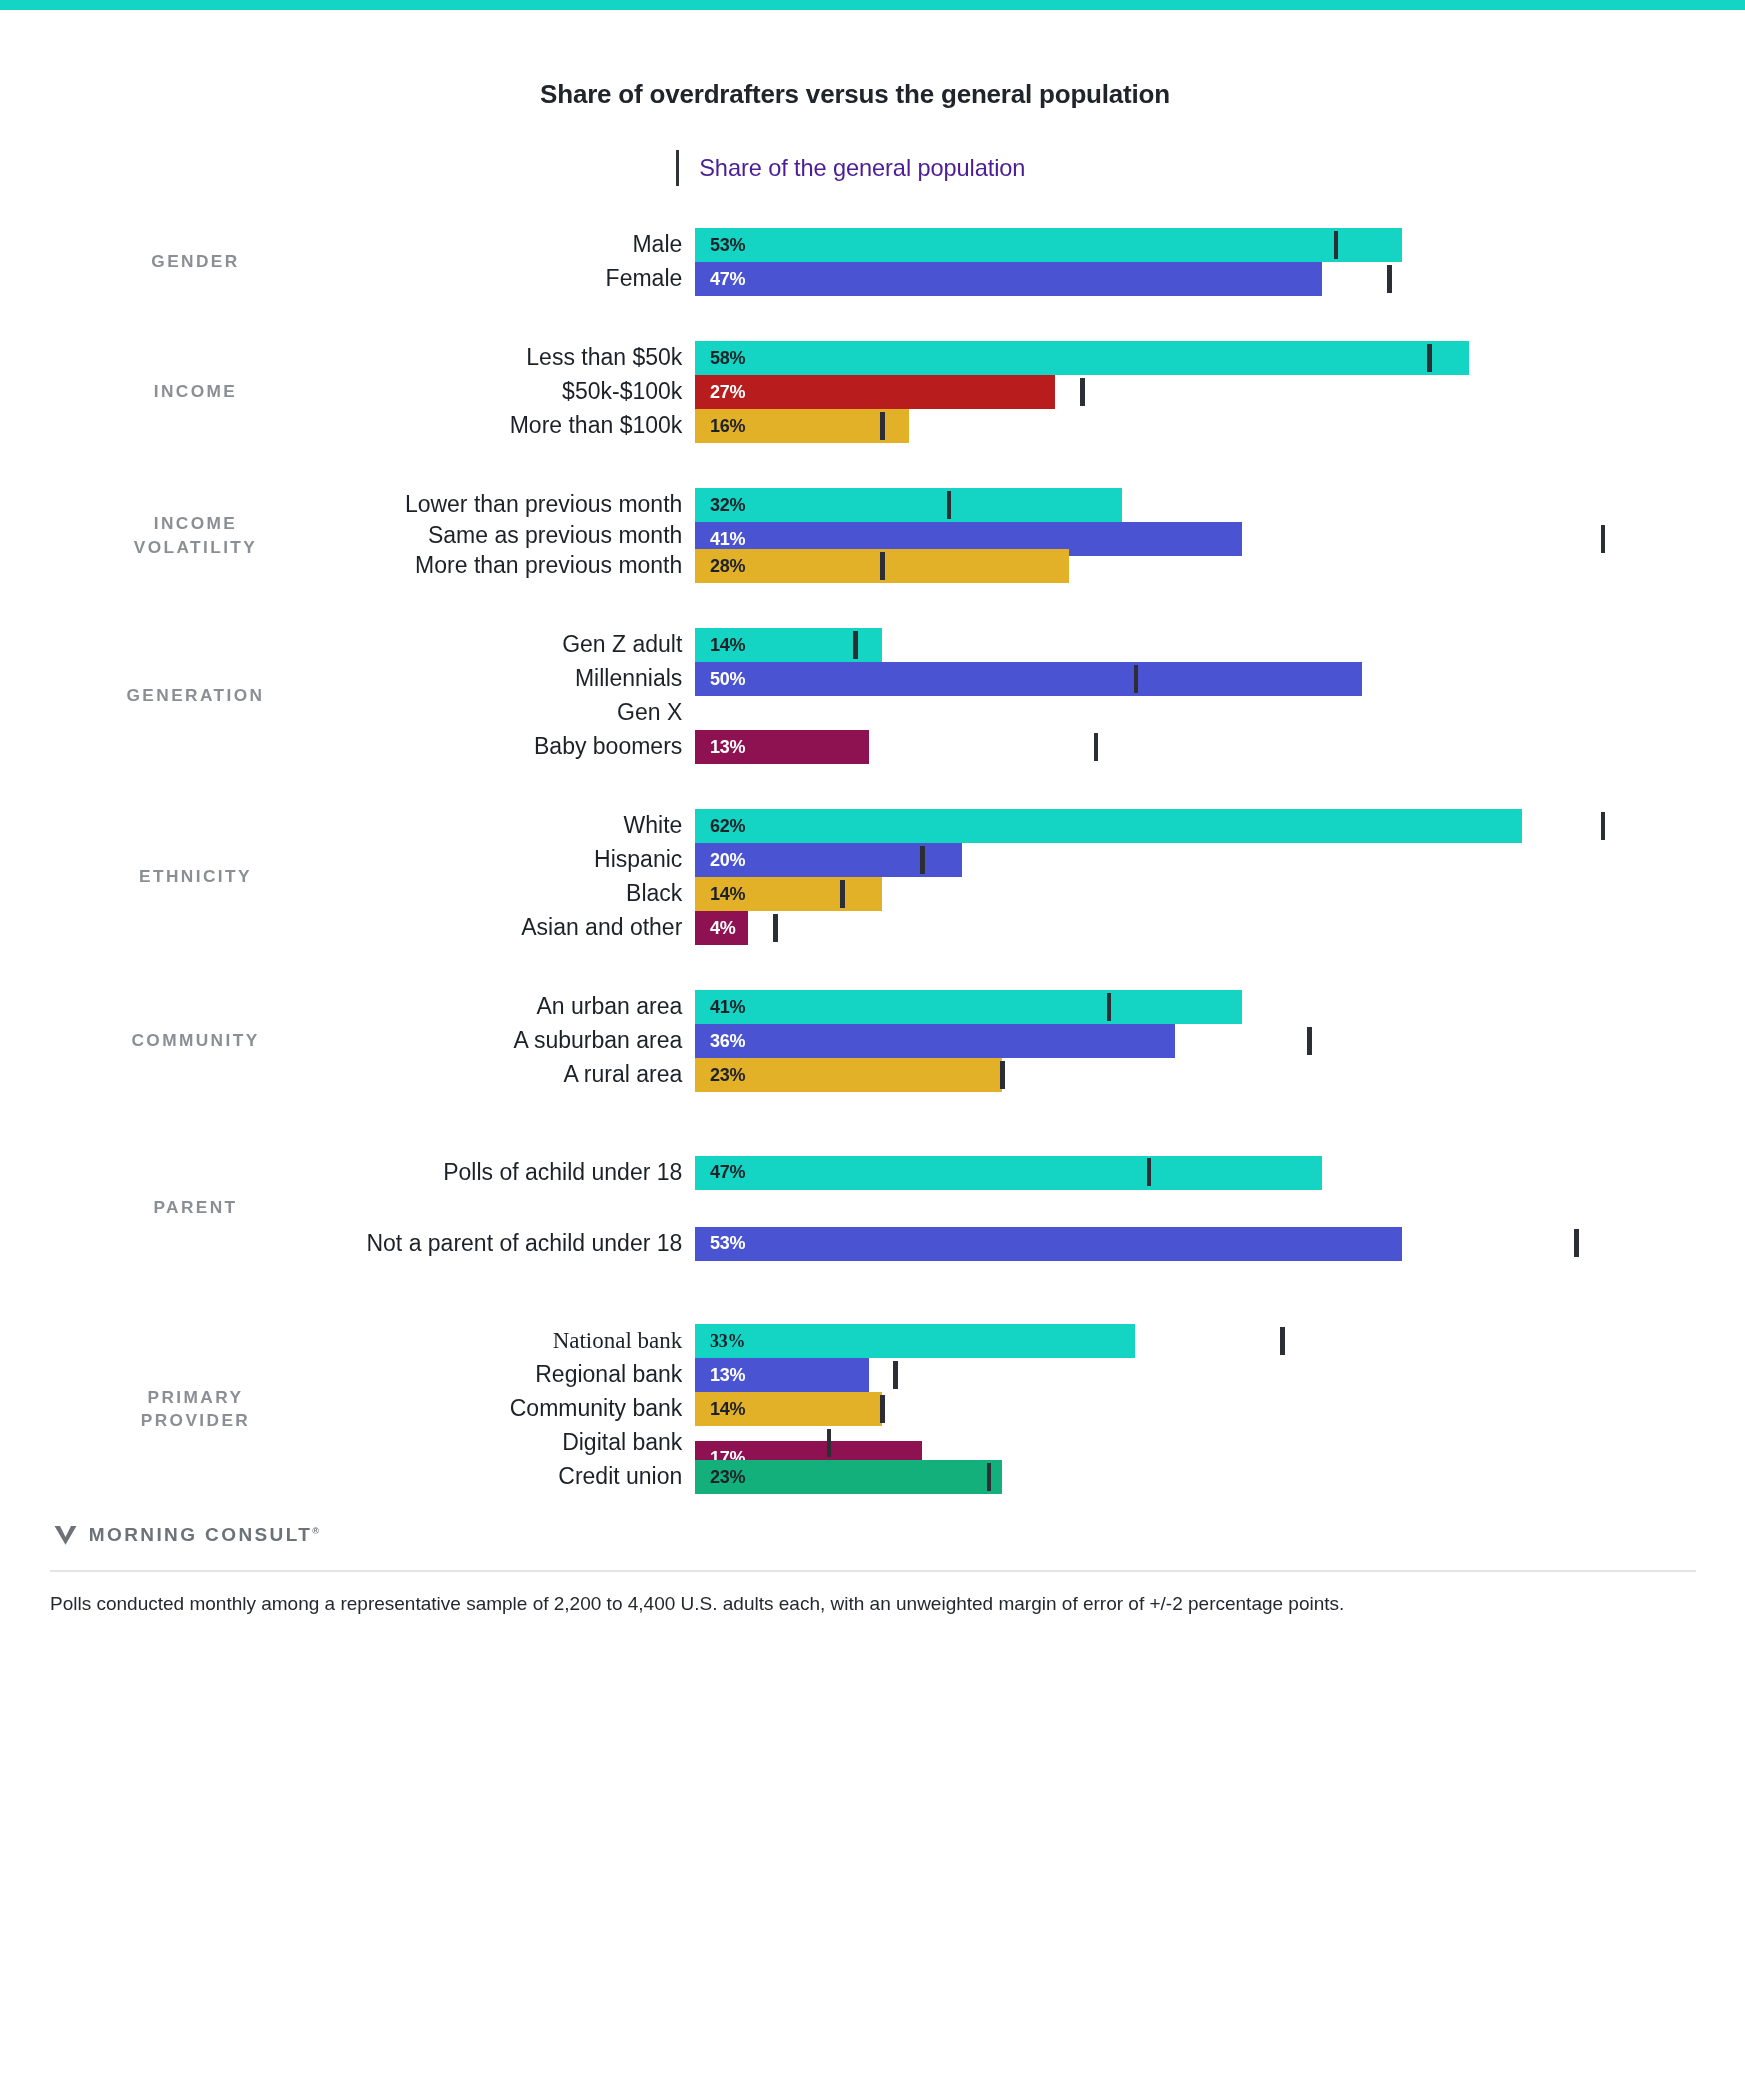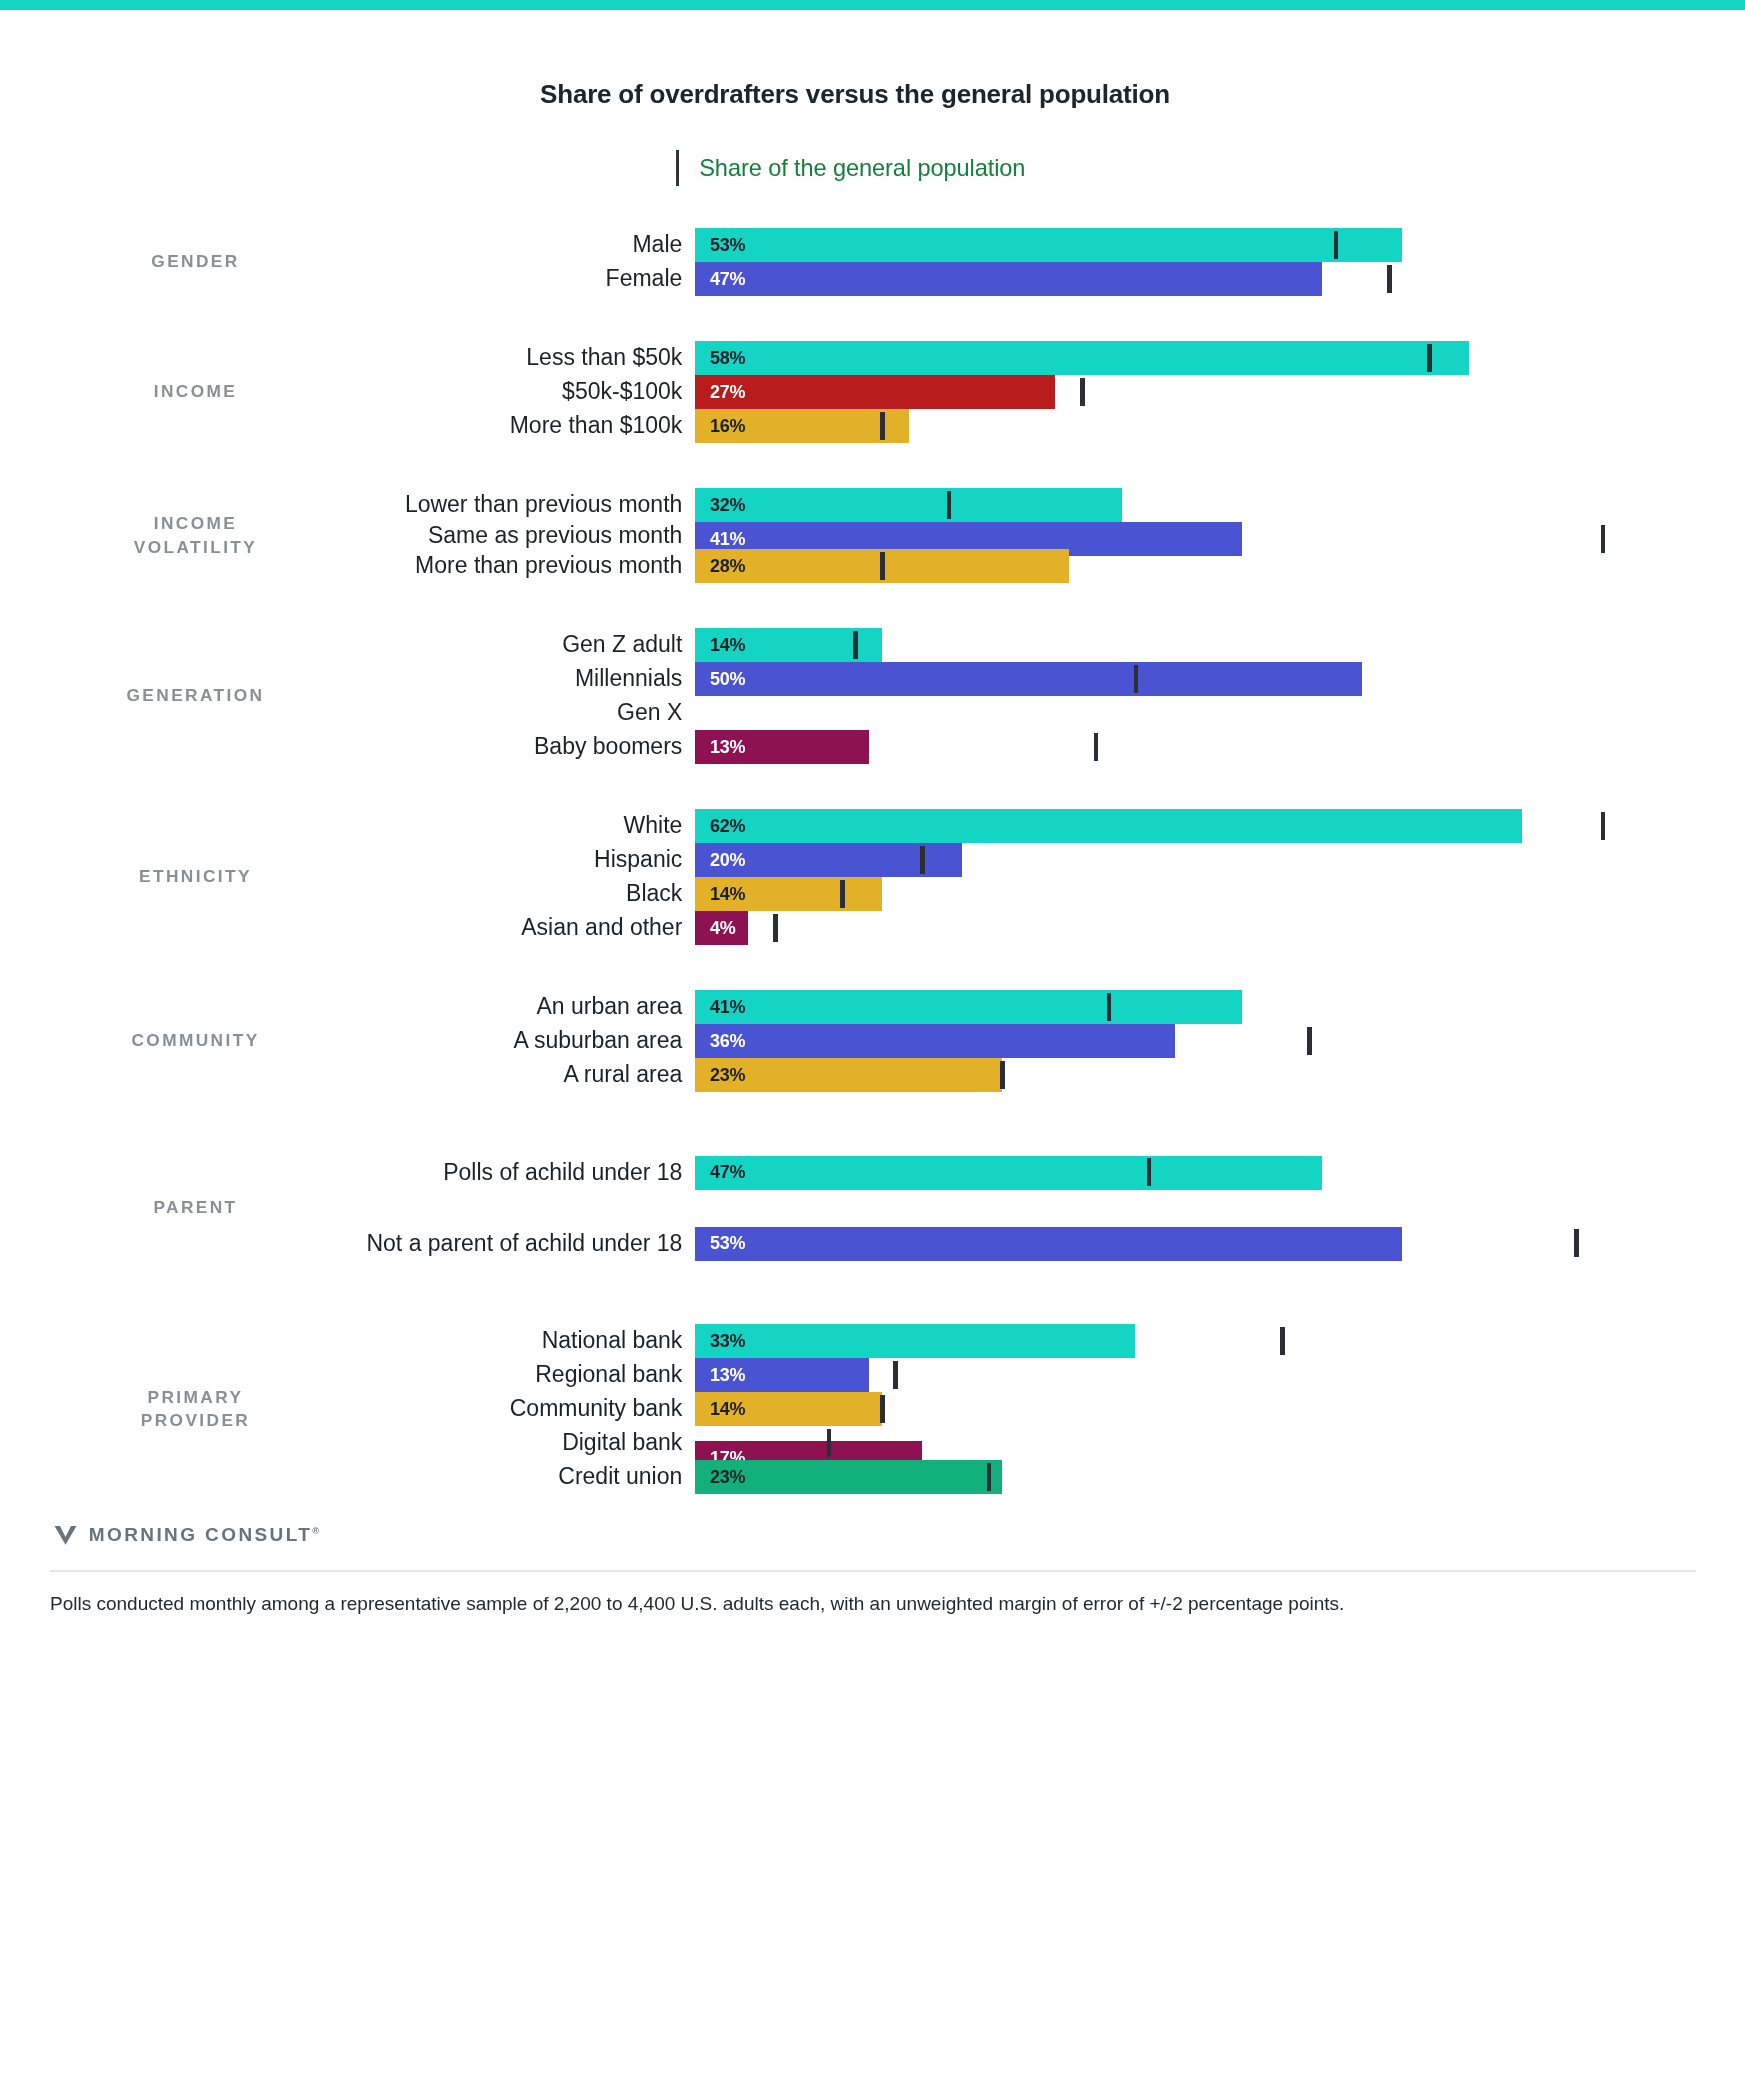--- a/index.html
+++ b/index.html
@@ -40,21 +40,21 @@
   .legend-tick {
     display: inline-block;
     width: 3.6px;
     height: 36px;
     background: #30343a;
     margin-right: 20px;
     flex: none;
   }
   .legend-label {
     font-size: 23.6px;
-    color: #15803d;
+    color: #4c1d95;
     letter-spacing: -0.1px;
   }
 
   
   .chart { margin-top: 42px; position: relative; }
 
   .group {
     position: relative;
     display: flex;
     align-items: center;
@@ -435,21 +435,21 @@
             </div>
           </div>
         </div>
       </div>
       <div class="group" style="margin-bottom: 25.5px;">
         <div class="group-title">
           <div>PRIMARY</div>
           <div>PROVIDER</div>
         </div>
         <div class="rows">
-          <div class="row" style="height: 34px;">
+          <div class="row" style="height: 34px; font-family: Liberation Serif, serif;">
             <div class="row-label">
               <div>National bank</div>
             </div>
             <div class="row-track">
               <div class="bar" style="width: 44%; height: 34px; margin-top: 0px; background: rgb(20, 212, 196);">
                 <span class="bar-value" style="color: rgb(29, 33, 40);">33%</span>
               </div>
               <div class="marker" style="background: rgb(43, 47, 53); left: calc(58.6667% - 1.8px); top: 2.7px; height: 28px; bottom: auto;"></div>
             </div>
           </div>

